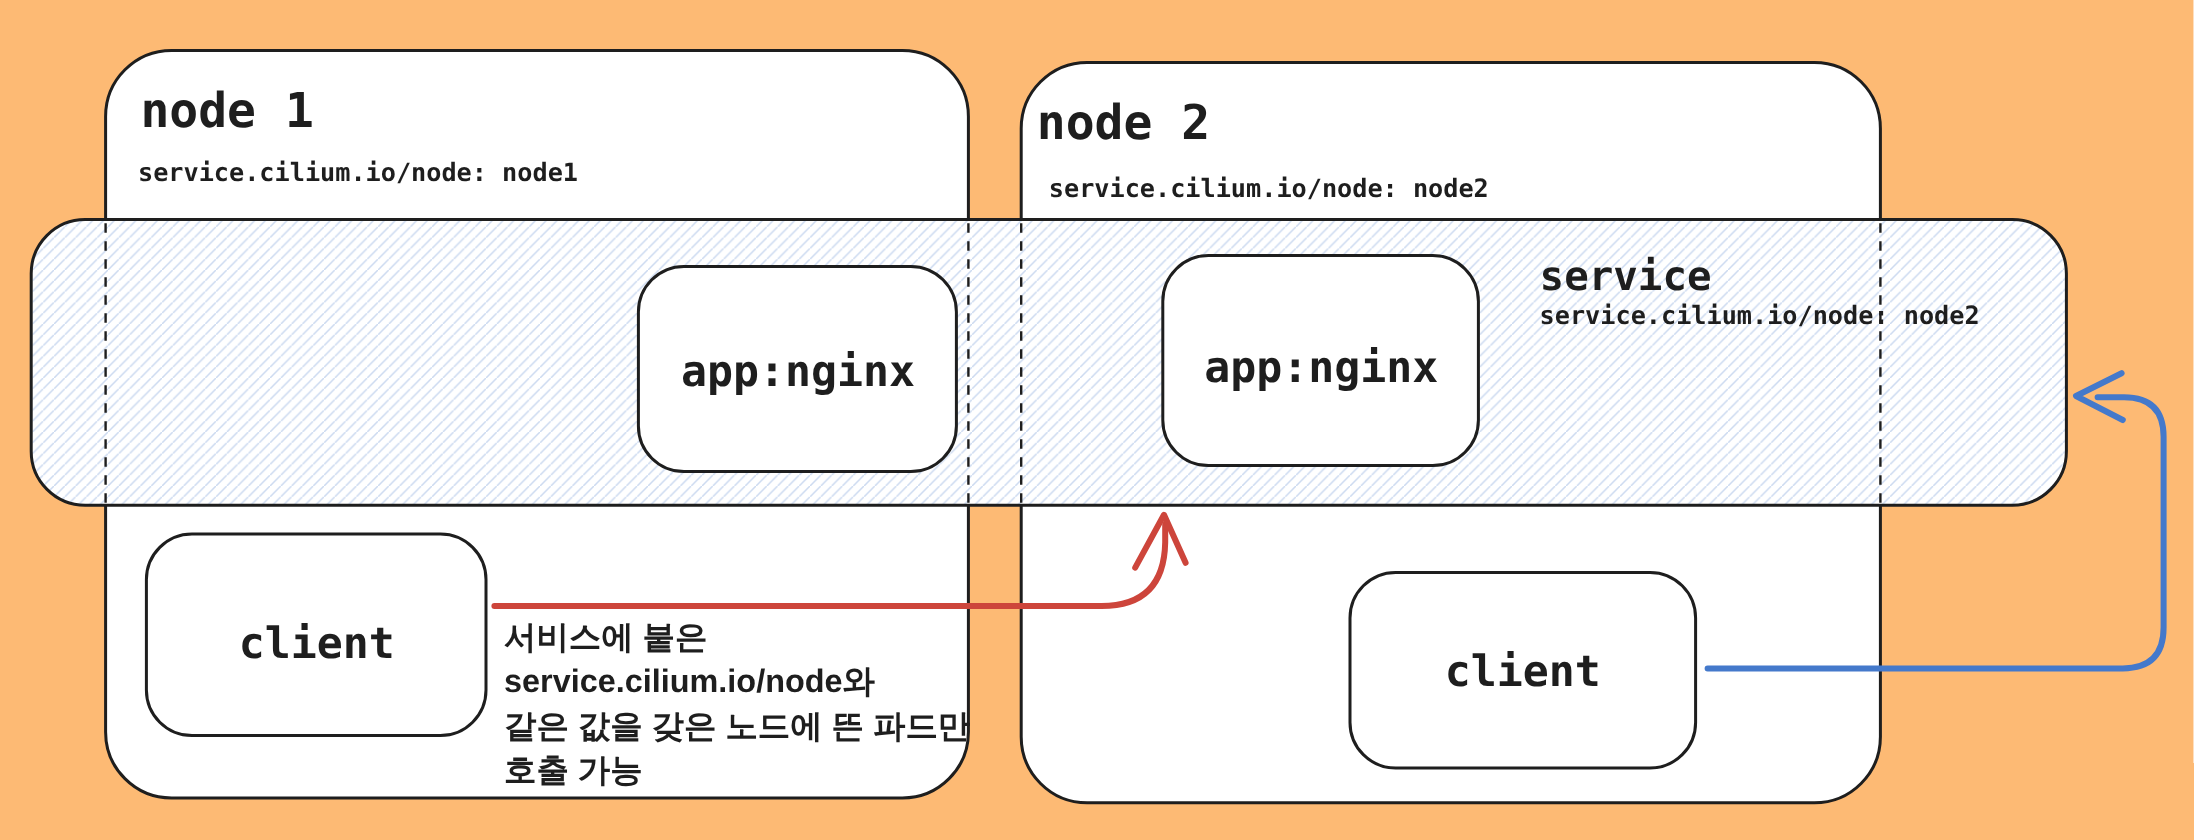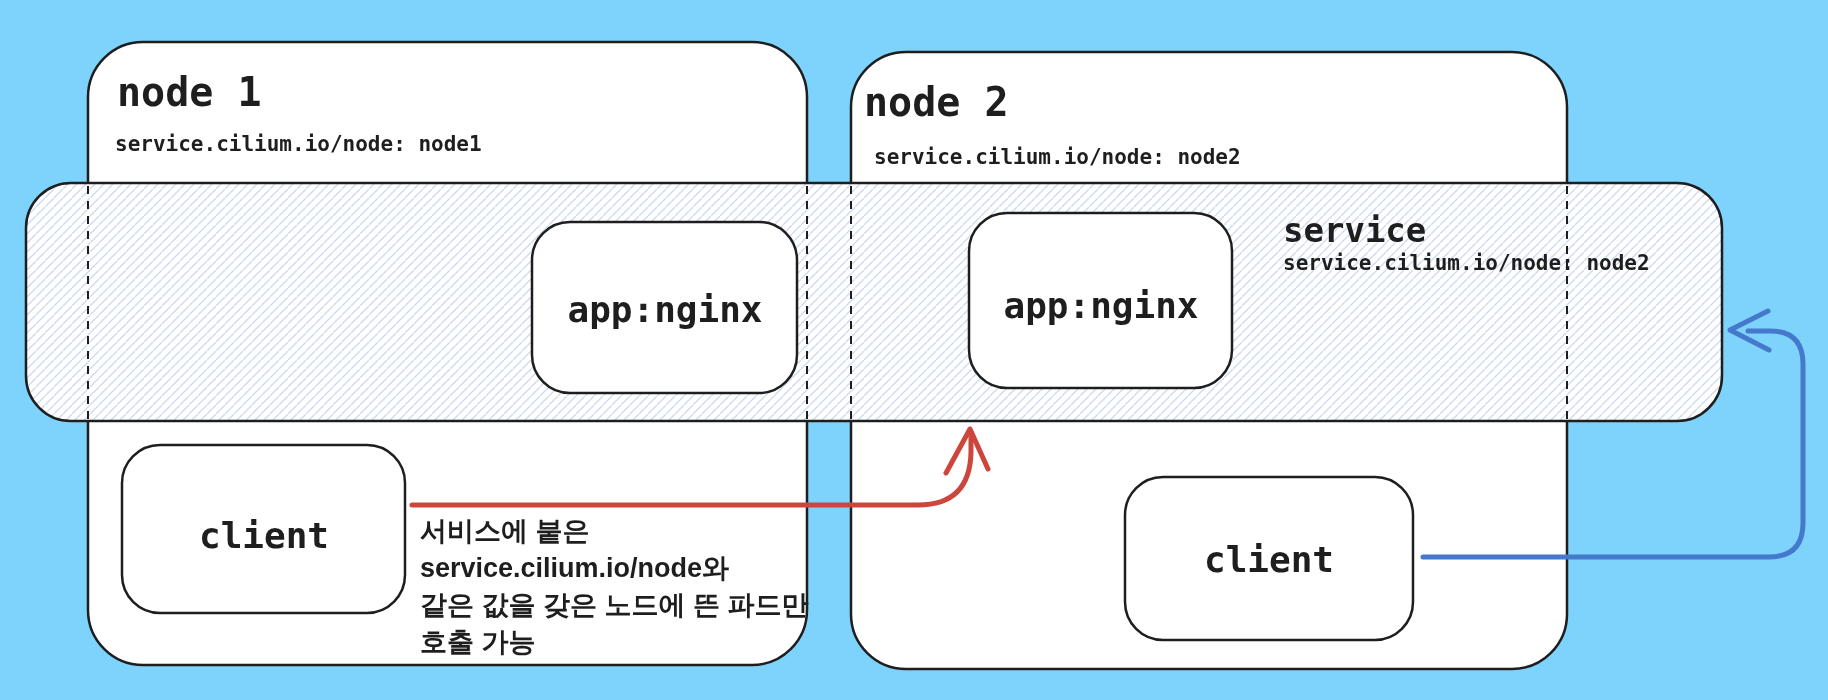--- a/index.html
+++ b/index.html
@@ -1,16 +1,16 @@
 <!DOCTYPE html>
 <html><head>
 <meta charset="utf-8">
 <style>
   html, body { margin: 0; padding: 0; background: #ffffff; }
-  .canvas-wrap { width: 1828px; height: 700px; position: relative; background: #7dd3fc; overflow: hidden; }
+  .canvas-wrap { width: 1828px; height: 700px; position: relative; background: #fdba74; overflow: hidden; }
   svg { display: block; }
   .shape { fill: #ffffff; stroke: #1e1e1e; stroke-width: 2.5; }
   .shape-nofill { fill: none; stroke: #1e1e1e; stroke-width: 2.5; }
   .band-hatch { stroke-width: 0; }
   .dashed-seg { stroke: #1e1e1e; stroke-width: 2; stroke-dasharray: 8 7; fill: none; }
   .arrow { fill: none; stroke-width: 5; stroke-linecap: round; stroke-linejoin: round; }
   text { fill: #1e1e1e; }
   .mono { font-family: "DejaVu Sans Mono", "Liberation Mono", monospace; font-weight: bold; }
   .t-title { font-size: 40px; }
   .t-service { font-size: 34px; }

